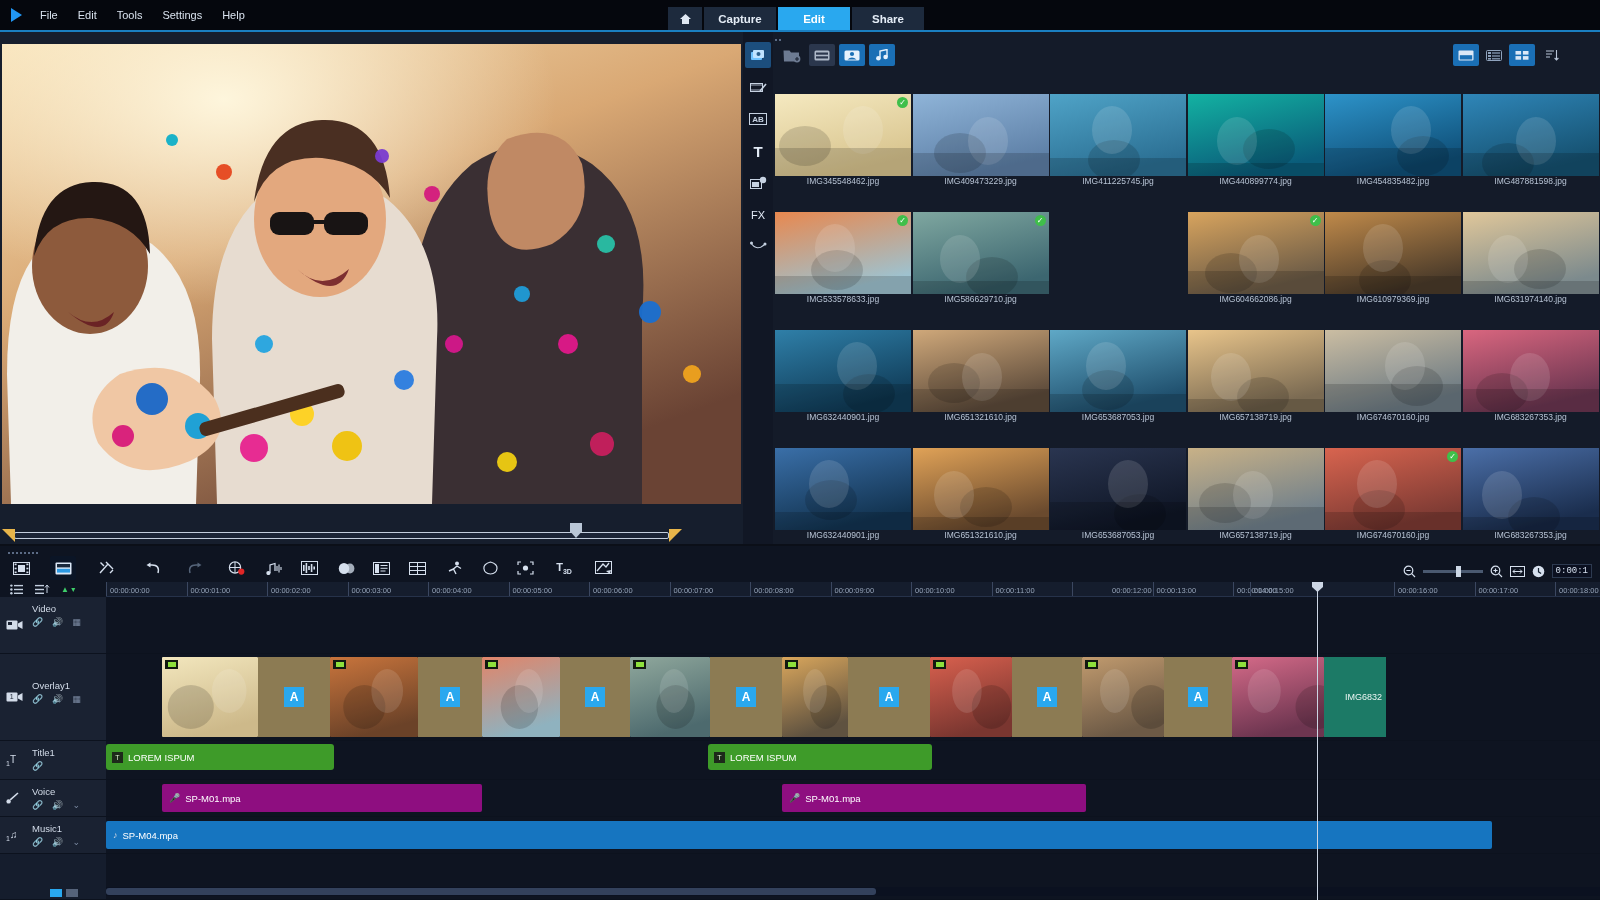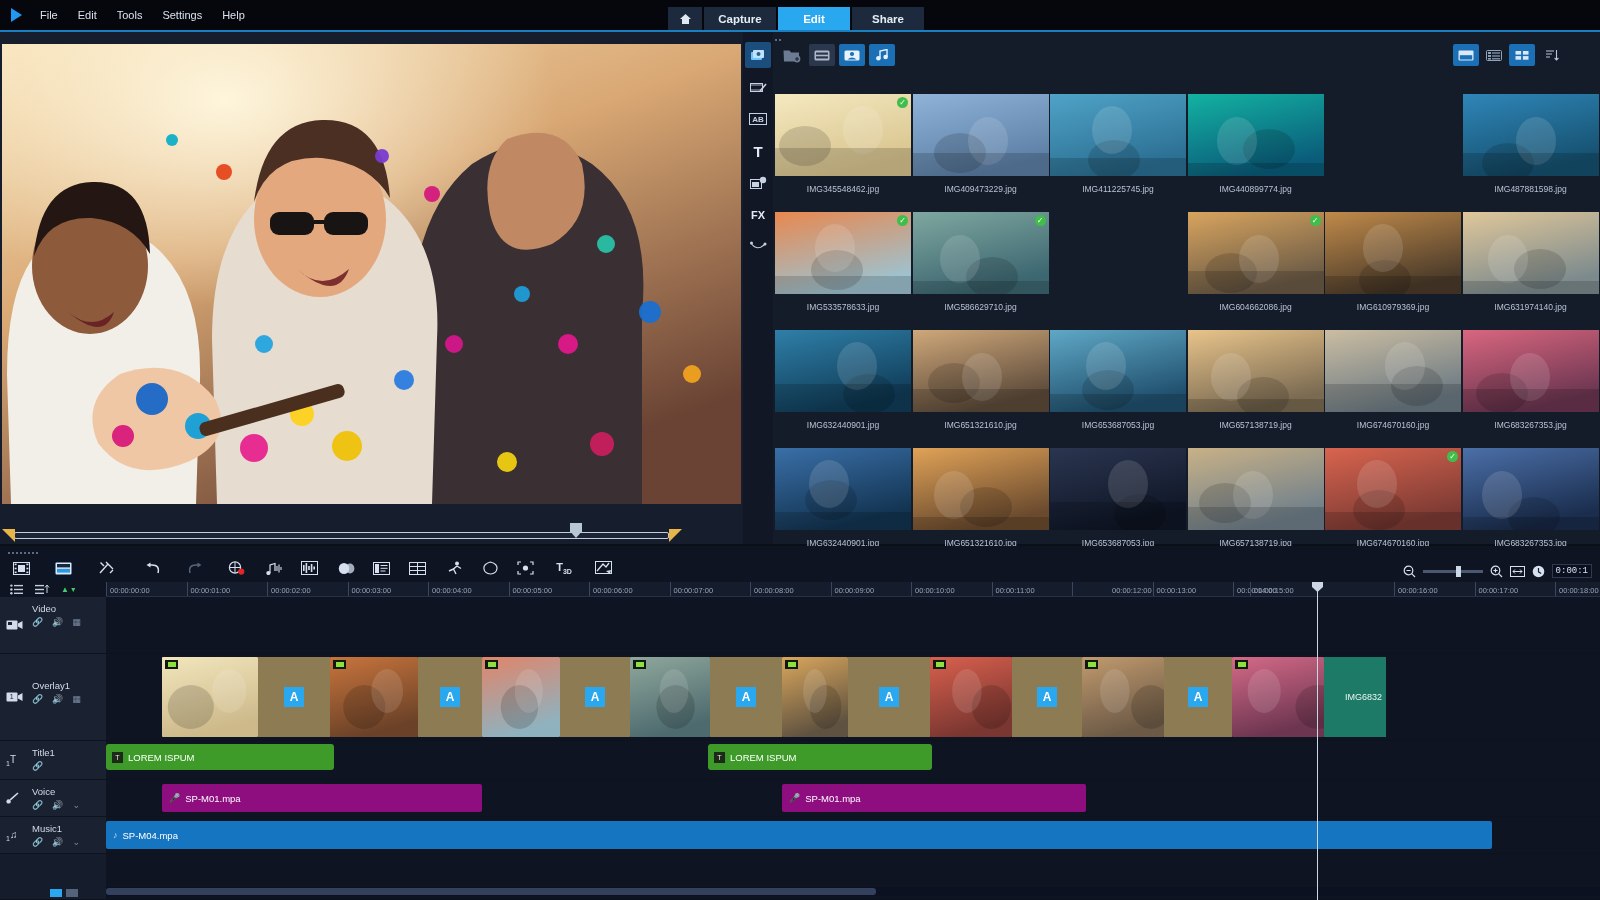--- a/index.html
+++ b/index.html
@@ -55,21 +55,21 @@
   .lib-toolbar { position:absolute; left:0; top:10px; width:857px; height:30px; }
   .icbtn { position:absolute; width:26px; height:22px; display:flex; align-items:center; justify-content:center;
      border-radius:2px; cursor:pointer; }
   .lib-sidebar { position:absolute; left:0; top:0; width:30px; height:512px; background:#111725; }
   .sb-ic { position:absolute; left:2px; width:26px; height:26px; display:flex; align-items:center; justify-content:center;
      color:#c6d2e2; cursor:pointer; border-radius:2px;}
   .sb-ic.active { background:#1c4e7d; }
   .grid { position:absolute; left:32px; top:62px; width:825px; height:470px; }
   .cell { position:absolute; width:136px; }
   .thumbbox { position:relative; width:136px; height:82px; overflow:hidden; background:#0e1420; }
-  .cellname { margin-top:8px; text-align:center; font-size:8.5px; color:#b7c3d4; white-space:nowrap; overflow:hidden; }
+  .cellname { margin-top:0; text-align:center; font-size:8.5px; color:#b7c3d4; white-space:nowrap; overflow:hidden; }
   .chk { position:absolute; right:3px; top:3px; width:11px; height:11px; border-radius:50%; background:#3fbf4a;
      color:#fff; font-size:8px; display:flex; align-items:center; justify-content:center; }
   .lib-arrow { position:absolute; left:32px; top:528px; color:#8fa0b7; font-size:11px; }
 
   
   .tl { position:absolute; left:0; top:546px; width:1600px; height:354px; background:#0e1421; }
   .tl-grip { left:8px; top:549px; }
   .tl-toolbar { position:absolute; left:0; top:8px; width:1600px; height:28px; }
   .tlbtn { position:absolute; top:2px; width:26px; height:24px; display:flex; align-items:center; justify-content:center;
      color:#d6e0ee; cursor:pointer; border-radius:2px; }
@@ -331,21 +331,21 @@
       <span style="font-size:15px;font-weight:bold;color:#e2eaf5;">T</span>
     </div>
     <div class="sb-ic" style="top:138px;">
       <svg width="17" height="15" viewBox="0 0 17 15">
           <rect x="0.5" y="3.5" width="11" height="9" fill="none" stroke="#c6d2e2"></rect>
           <circle cx="13" cy="4" r="3.2" fill="#c6d2e2"></circle>
           <rect x="2" y="6" width="7" height="5" fill="#c6d2e2"></rect>
         </svg>
     </div>
     <div class="sb-ic" style="top:170px;">
-      <span style="font-size:11px;font-weight:bold;color:#e2eaf5;">FX</span>
+      <span style="font-size:11px;font-weight:normal;color:#e2eaf5;">FX</span>
     </div>
     <div class="sb-ic" style="top:202px;">
       <svg width="17" height="13" viewBox="0 0 17 13">
           <path d="M1 2 Q7 11 15 3" stroke="#c6d2e2" stroke-width="1.2" fill="none"></path>
           <circle cx="1.5" cy="2" r="1.5" fill="#c6d2e2"></circle>
           <circle cx="15" cy="3" r="1.5" fill="#c6d2e2"></circle>
         </svg>
     </div>
   </div>
 
@@ -480,20 +480,37 @@
                 <stop offset="1" stop-color="#0a5c7a"></stop>
               </linearGradient>
             </defs>
             <rect width="136" height="82" fill="url(#g3)"></rect>
             <ellipse cx="81" cy="55" rx="26" ry="20" fill="#000" opacity="0.14"></ellipse>
             <ellipse cx="49" cy="47" rx="20" ry="24" fill="#fff" opacity="0.13"></ellipse>
             <rect y="69" width="136" height="19" fill="#000" opacity="0.16"></rect>
           </svg>
         </div>
         <div class="cellname">IMG440899774.jpg</div>
+      </div>
+      <div class="cell" style="left: 550px; top: 0px;">
+        <div class="thumbbox">
+          <svg viewBox="0 0 136 82" preserveAspectRatio="none" style="position:absolute;inset:0;width:100%;height:100%">
+            <defs>
+              <linearGradient id="g4" x1="0" y1="0" x2="0.4" y2="1">
+                <stop offset="0" stop-color="#2d93c9"></stop>
+                <stop offset="1" stop-color="#0f4f78"></stop>
+              </linearGradient>
+            </defs>
+            <rect width="136" height="82" fill="url(#g4)"></rect>
+            <ellipse cx="98" cy="62" rx="26" ry="20" fill="#000" opacity="0.14"></ellipse>
+            <ellipse cx="86" cy="36" rx="20" ry="24" fill="#fff" opacity="0.13"></ellipse>
+            <rect y="54" width="136" height="28" fill="#000" opacity="0.16"></rect>
+          </svg>
+        </div>
+        <div class="cellname">IMG454835482.jpg</div>
       </div>
       <div class="cell" style="left: 687.5px; top: 0px;">
         <div class="thumbbox">
           <svg viewBox="0 0 136 82" preserveAspectRatio="none" style="position:absolute;inset:0;width:100%;height:100%">
             <defs>
               <linearGradient id="g5" x1="0" y1="0" x2="0.4" y2="1">
                 <stop offset="0" stop-color="#2f86b8"></stop>
                 <stop offset="1" stop-color="#15506f"></stop>
               </linearGradient>
             </defs>

